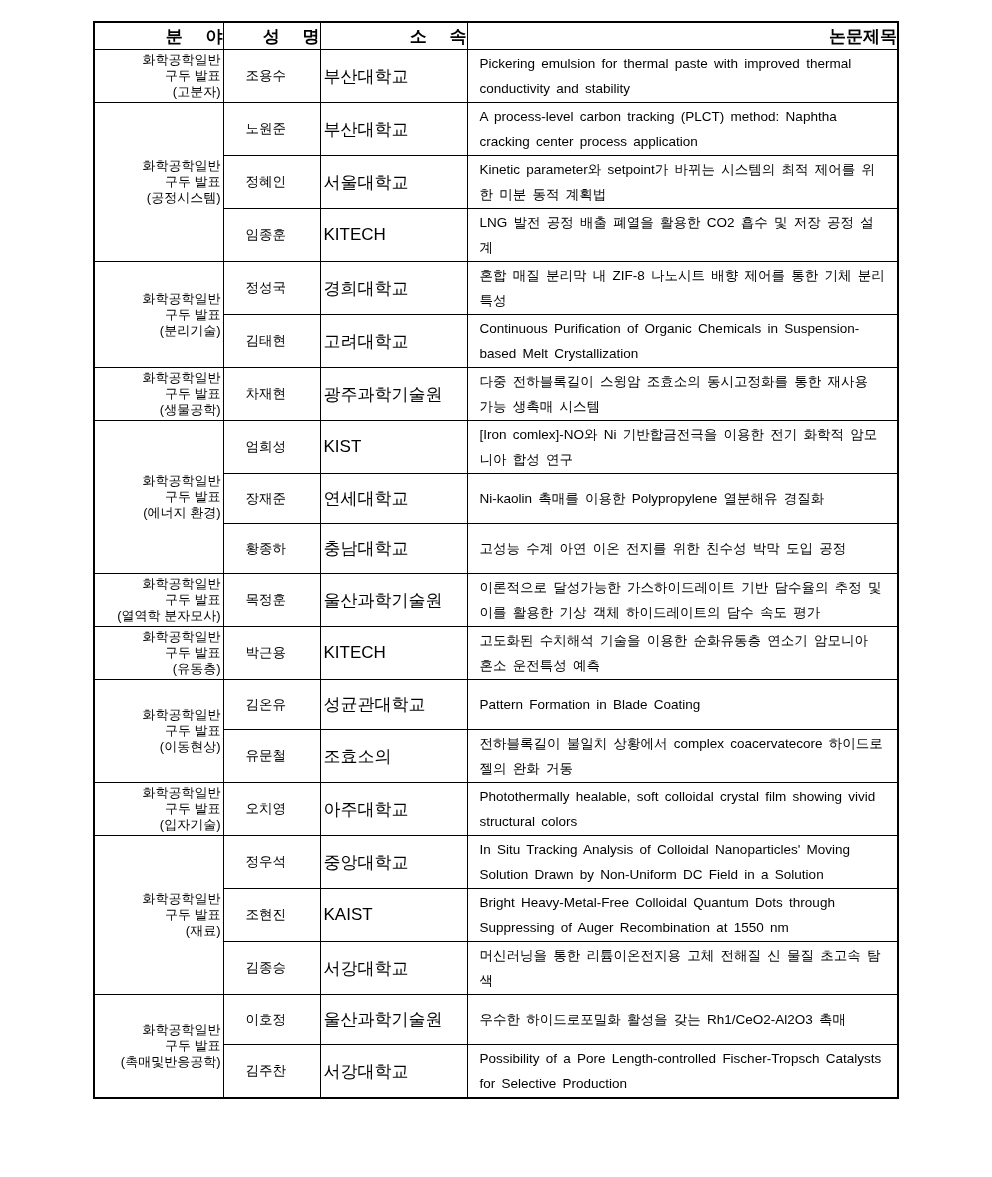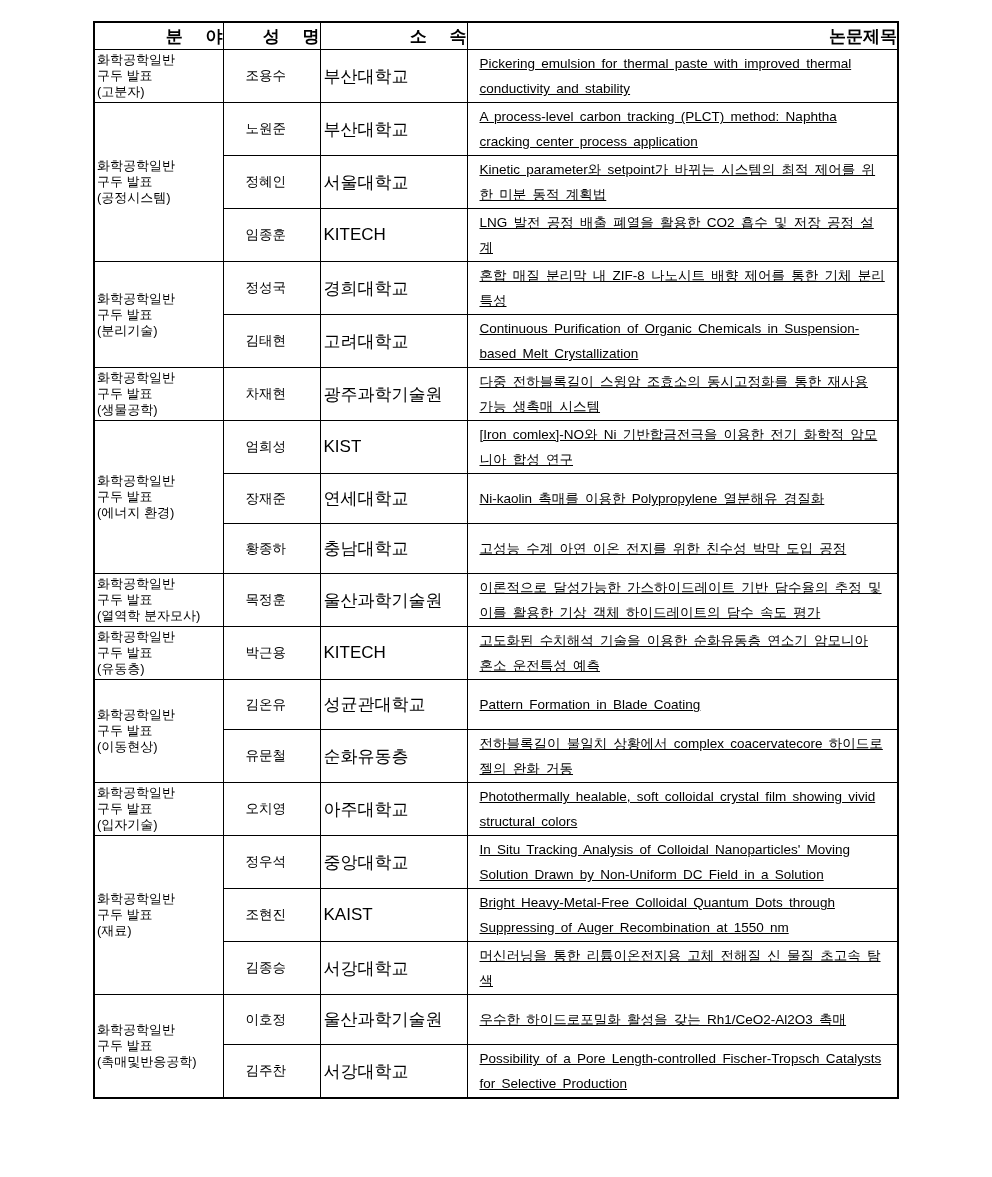--- a/index.html
+++ b/index.html
@@ -50,21 +50,21 @@
     padding: 1px 0;
   }
   table.awards th.th-title {
     word-spacing: normal;
     padding-left: 15px;
   }
   table.awards tbody tr {
     height: 50px;
   }
   td.field-cell {
-    text-align: left;
+    text-align: right;
     vertical-align: middle;
     font-size: 13px;
     line-height: 16px;
     padding: 0 2px;
   }
   td.name-cell {
     vertical-align: middle;
     font-size: 13.5px;
     padding-left: 22px;
     margin-left: 47px;
@@ -73,21 +73,20 @@
     vertical-align: middle;
     font-size: 17px;
     padding-left: 3px;
   }
   td.title-cell {
     vertical-align: middle;
     font-size: 13.5px;
     line-height: 25px;
     padding: 1px 10px 1px 12px;
     word-spacing: 2.5px;
-    text-decoration: underline;
   }
 </style>
 </head>
 <body>
 
 <div class="page">
 
   <table class="awards">
     <colgroup>
       <col style="width:129px">
@@ -172,21 +171,21 @@
           <td class="title-cell">고도화된 수치해석 기술을 이용한 순화유동층 연소기 암모니아 혼소 운전특성 예측</td>
         </tr>
         <tr>
           <td class="field-cell" rowspan="2">화학공학일반<br>구두 발표<br>(이동현상)</td>
           <td class="name-cell">김온유</td>
           <td class="aff-cell">성균관대학교</td>
           <td class="title-cell">Pattern Formation in Blade Coating</td>
         </tr>
         <tr>
           <td class="name-cell">유문철</td>
-          <td class="aff-cell">순화유동층</td>
+          <td class="aff-cell">조효소의</td>
           <td class="title-cell">전하블록길이 불일치 상황에서 complex coacervatecore 하이드로젤의 완화 거동</td>
         </tr>
         <tr>
           <td class="field-cell" rowspan="1">화학공학일반<br>구두 발표<br>(입자기술)</td>
           <td class="name-cell">오치영</td>
           <td class="aff-cell">아주대학교</td>
           <td class="title-cell">Photothermally healable, soft colloidal crystal film showing vivid structural colors</td>
         </tr>
         <tr>
           <td class="field-cell" rowspan="3">화학공학일반<br>구두 발표<br>(재료)</td>

